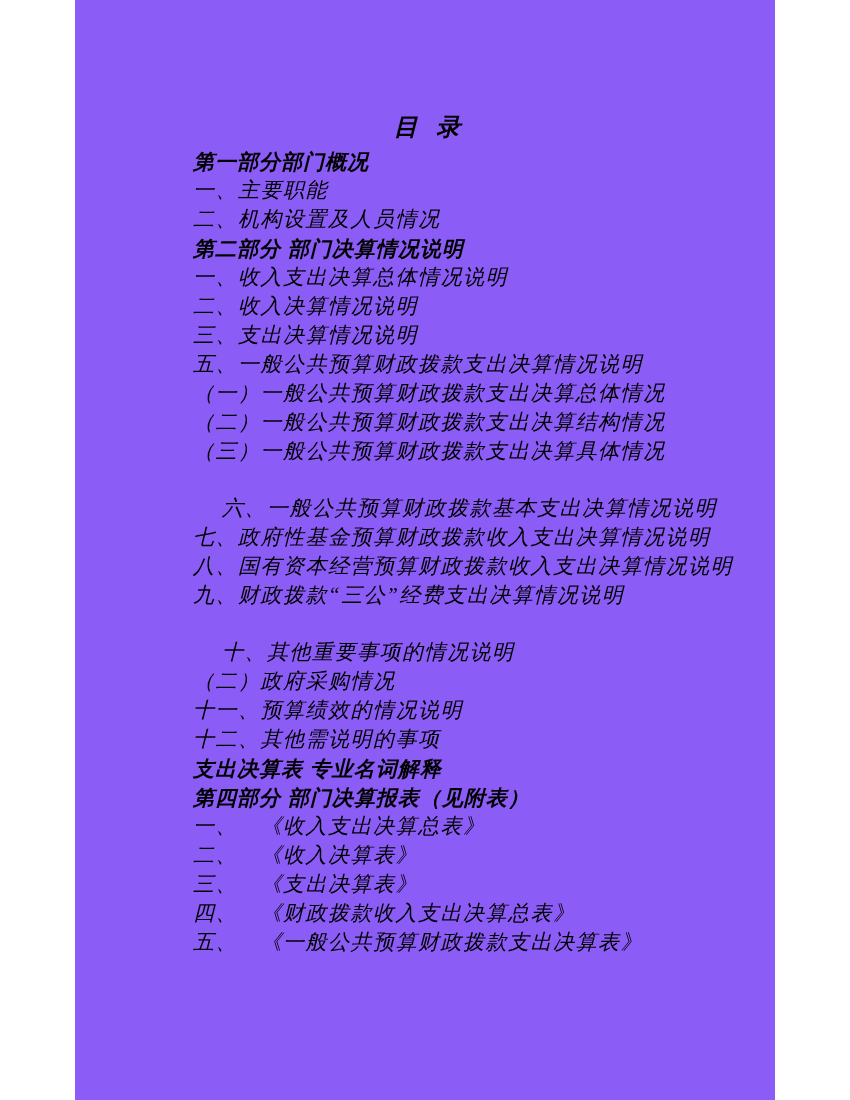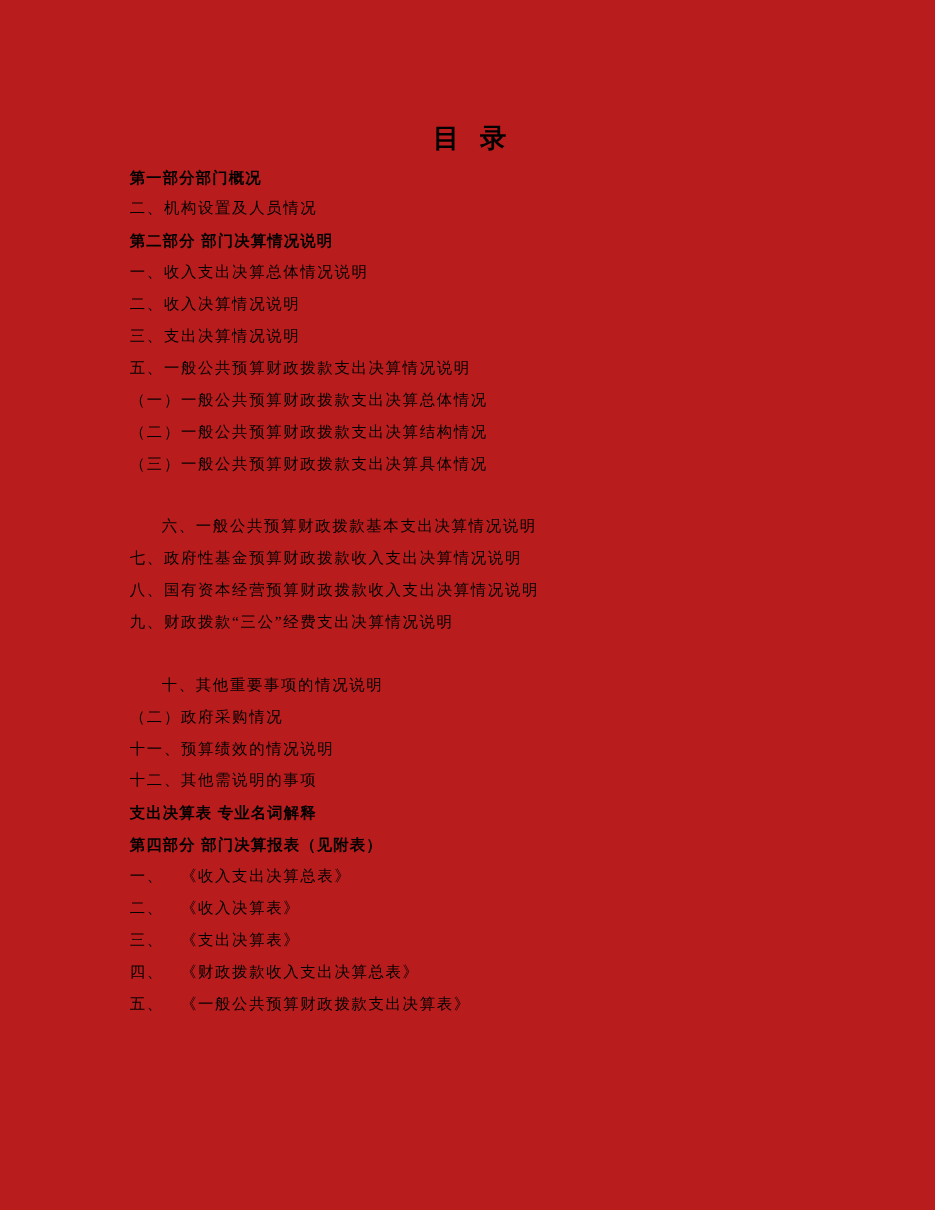--- a/index.html
+++ b/index.html
@@ -1,38 +1,39 @@
 <!DOCTYPE html>
 <html><head>
 <meta charset="utf-8">
 <style>
   html,body{margin:0;padding:0;background:#ffffff;}
   .page{
     position:relative;
-    width:850px;height:1100px;
-    background:#b91c1c;
+    width:700px;height:1100px;
+    background:#8b5cf6;
     color:#000000;
     font-family:"Liberation Serif","DejaVu Serif",serif;
     overflow:hidden;
     margin:0 auto;
+    font-style:italic;
   }
   .content{
     padding:112px 108px 0 118px;
   }
   .doc-title{
     margin:0 0 5px 0;
     text-align:center;
     font-size:24px;
     font-weight:700;
     line-height:30px;
     letter-spacing:6px;
     font-family:"Liberation Sans","DejaVu Sans",sans-serif;
   }
   .toc-line{
-    font-size:14px;
+    font-size:21px;
     line-height:29px;
     letter-spacing:1.5px;
     white-space:pre;
   }
   .toc-line.heading{
     font-weight:700;
     font-family:"Liberation Sans","DejaVu Sans",sans-serif;
     letter-spacing:1px;
   }
   .toc-line.item-indent{
@@ -41,20 +42,21 @@
   }
 </style>
 </head>
 <body>
 
 <div class="page">
   <div class="content">
     <h1 class="doc-title">目 录</h1>
     <div id="toc-list">
         <div class="toc-line heading">第一部分部门概况</div>
+        <div class="toc-line item">一、主要职能</div>
         <div class="toc-line item">二、机构设置及人员情况</div>
         <div class="toc-line heading">第二部分 部门决算情况说明</div>
         <div class="toc-line item">一、收入支出决算总体情况说明</div>
         <div class="toc-line item">二、收入决算情况说明</div>
         <div class="toc-line item">三、支出决算情况说明</div>
         <div class="toc-line item">五、一般公共预算财政拨款支出决算情况说明</div>
         <div class="toc-line item">（一）一般公共预算财政拨款支出决算总体情况</div>
         <div class="toc-line item">（二）一般公共预算财政拨款支出决算结构情况</div>
         <div class="toc-line item">（三）一般公共预算财政拨款支出决算具体情况</div>
         <div class="toc-line item-indent">六、一般公共预算财政拨款基本支出决算情况说明</div>

